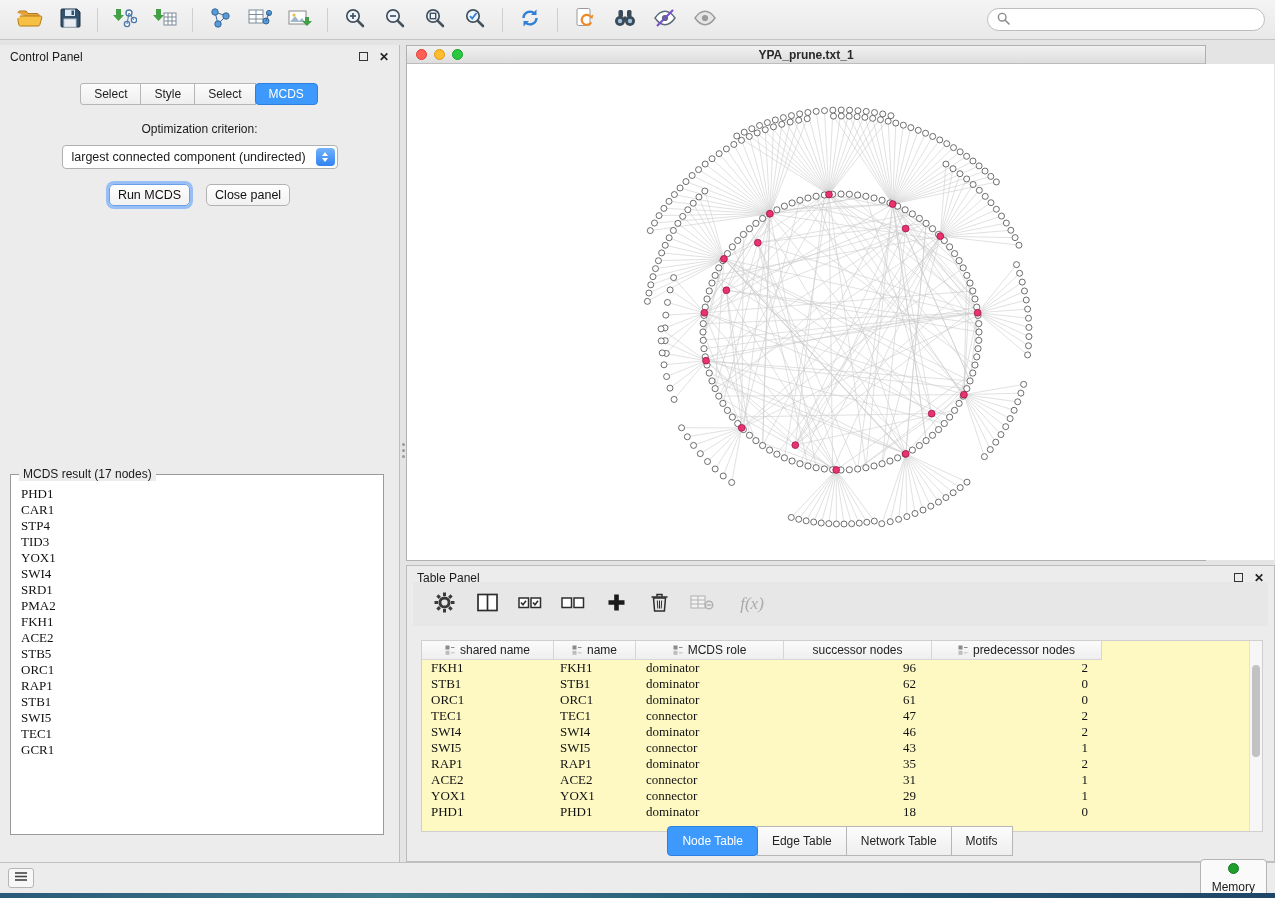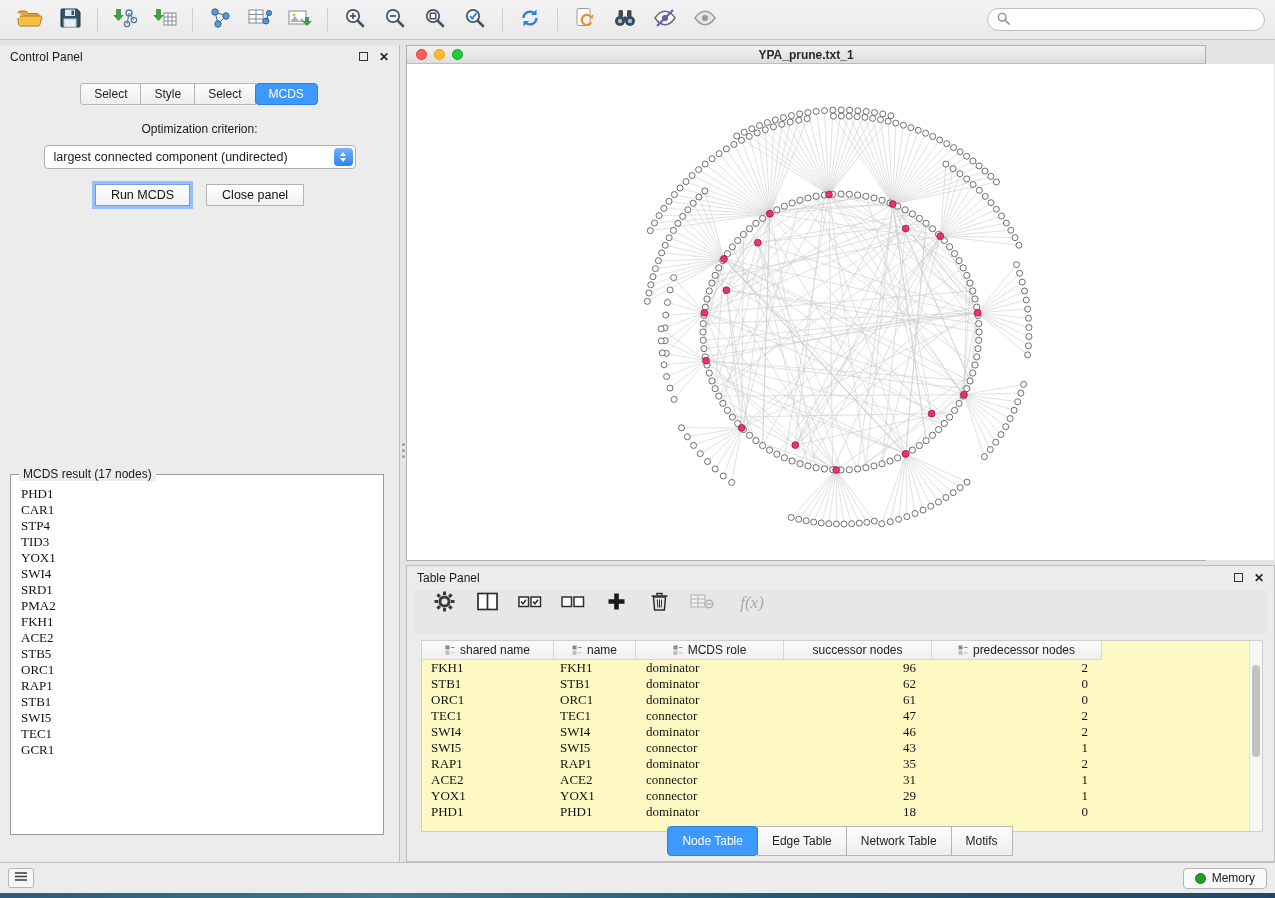--- a/index.html
+++ b/index.html
@@ -29,32 +29,32 @@
 
   
   .control-panel { position:absolute; left:0; top:45px; width:400px; height:817px;
     background:#ececec; border-right:1px solid #bdbdbd; }
   .cp-tabs { display:flex; justify-content:center; margin-top:15px; }
   .cp-tab { padding:3px 13px; font-size:12px; background:linear-gradient(#fcfcfc,#eeeeee);
     border:1px solid #b6b6b6; margin-left:-1px; color:#222; }
   .cp-tab.first { border-radius:3px 0 0 3px; }
   .cp-tab.selected { background:#3e99fd; color:#fff; border-color:#2e7fe2; border-radius:4px; z-index:1; position:relative; }
   .opt-label { text-align:center; margin-top:17px; font-size:12px; }
-  .dropdown { width:312px; height:24px; margin:9px auto 15px; background:#fff; border:1px solid #b0b0b0;
+  .dropdown { width:276px; height:24px; margin:9px auto 15px; background:#fff; border:1px solid #b0b0b0;
     border-radius:4px; display:flex; align-items:center; padding-left:9px; position:relative; font-size:12.5px; }
   .stepper { position:absolute; right:2px; top:2px; width:19px; height:18px; border-radius:4px;
     background:linear-gradient(#74b2fb,#2f82f1); display:flex; flex-direction:column;
     align-items:center; justify-content:center; }
   .tri-up { width:0; height:0; border-left:3.5px solid transparent; border-right:3.5px solid transparent;
     border-bottom:4.5px solid #fff; margin-bottom:2px; }
   .tri-down { width:0; height:0; border-left:3.5px solid transparent; border-right:3.5px solid transparent;
     border-top:4.5px solid #fff; }
   .btn-row { display:flex; justify-content:center; gap:16px; margin-top:13px; }
-  .mac-btn { padding:3px 15px; font-size:12.5px; background:linear-gradient(#ffffff,#f1f1f1);
-    border:1px solid #b3b3b3; border-radius:0; color:#111; }
+  .mac-btn { padding:3px 8px; font-size:12.5px; background:linear-gradient(#ffffff,#f1f1f1);
+    border:1px solid #b3b3b3; border-radius:5px; color:#111; }
   .mac-btn.focused { box-shadow:0 0 0 3px rgba(106,168,250,.65); border-color:#6aa0e8; }
   .result-box { position:absolute; left:10px; top:422px; width:374px; height:368px;
     border:1px solid #9a9a9a; background:#fff; }
   .result-box legend { margin-left:8px; padding:0 4px; font-size:12px; background:#ececec; }
   .result-list { position:absolute; inset:2px; background:#fff; overflow:hidden; padding:3px 0 0 8px; }
   .result-item { font-family:"Liberation Serif",serif; font-size:13px; line-height:16px; color:#111; }
 
   
   .network-panel { position:absolute; left:406px; top:45px; width:800px; height:516px;
     background:#fff; border:1px solid #b0b0b0; }
@@ -64,22 +64,22 @@
   .light { width:11px; height:11px; border-radius:50%; }
   .light.red { background:#ff5f57; border:0.5px solid #df3e35; }
   .light.yellow { background:#febc2e; border:0.5px solid #dd9d14; }
   .light.green { background:#28c840; border:0.5px solid #13a327; }
   .net-title { position:absolute; left:0; right:0; text-align:center; font-size:12px; font-weight:bold; color:#2a2a2a; }
   .net-canvas { width:867px; height:496px; background:#fff; }
 
   
   .table-panel { position:absolute; left:406px; top:565px; width:869px; height:297px;
     background:#ececec; border:1px solid #bdbdbd; }
-  .tp-toolbar { position:absolute; top:24px; left:6px; right:6px; height:44px; background:#e7e7e7;
-    display:flex; align-items:flex-start; padding-left:18px; gap:17px; }
+  .tp-toolbar { position:absolute; top:16px; left:6px; right:6px; height:44px; background:#e7e7e7;
+    display:flex; align-items:center; padding-left:18px; gap:17px; }
   .tp-btn { width:26px; height:26px; display:flex; align-items:center; justify-content:center; }
   .fx-label { font-family:"Liberation Serif",serif; font-style:italic; font-size:17px; color:#aaa; }
   .tp-table { position:absolute; left:14px; top:74px; width:842px; height:192px; background:#fef9c3;
     border:1px solid #cfcfcf; overflow:hidden; }
   .thead { display:flex; height:19px; background:linear-gradient(#fbfbfb,#eeeeee); width:680px; }
   .hcell { flex:0 0 auto; display:flex; align-items:center; justify-content:center; gap:5px;
     font-size:12px; color:#222; border-right:1px solid #d6d6d6; border-bottom:1px solid #d6d6d6; }
   .h0 { width:132px; } .h1 { width:82px; } .h2 { width:148px; } .h3 { width:148px;flex-direction:column; } .h4 { width:170px; }
   .trow { display:flex; height:16px; align-items:center; }
   .tcell { flex:0 0 auto; font-family:"Liberation Serif",serif; font-size:13px; color:#111;
@@ -95,21 +95,21 @@
   .tp-tab { padding:7px 14px; font-size:12px; background:linear-gradient(#fcfcfc,#eeeeee);
     border:1px solid #b6b6b6; margin-left:-1px; color:#222; }
   .tp-tab.selected { background:#3e99fd; color:#fff; border-color:#2e7fe2; border-radius:4px; z-index:1; position:relative; }
 
   
   .status-bar { position:absolute; left:0; top:862px; width:1275px; height:31px; background:#ececec;
     border-top:1px solid #c2c2c2; display:flex; align-items:center; padding:0 8px; }
   .list-btn { width:26px; height:20px; border:1px solid #b5b5b5; border-radius:3px; background:#f7f7f7;
     display:flex; align-items:center; justify-content:center; }
   .memory-btn { margin-left:auto; display:flex; align-items:center; gap:6px; border:1px solid #b5b5b5;
-    border-radius:4px; background:#fafafa; padding:2.5px 11px; font-size:12px; }
+    border-radius:4px; background:#fafafa; padding:2.5px 11px; font-size:12px;flex-direction:column; }
   .mem-dot { width:11px; height:11px; border-radius:50%; background:#1f9e2c; border:1px solid #157a20; }
   .desktop-strip { position:absolute; left:0; top:893px; width:1275px; height:5px;
     background:linear-gradient(90deg,#2b5a7a,#3d7a8a 30%,#245a77 60%,#1f4668); }
 
   .splitter-dots { position:absolute; left:400px; top:440px; width:6px; height:30px; }
   .splitter-dots i { display:block; width:3px; height:3px; border-radius:50%; background:#9a9a9a; margin:3px auto; }
 </style>
 </head>
 <body>
 

